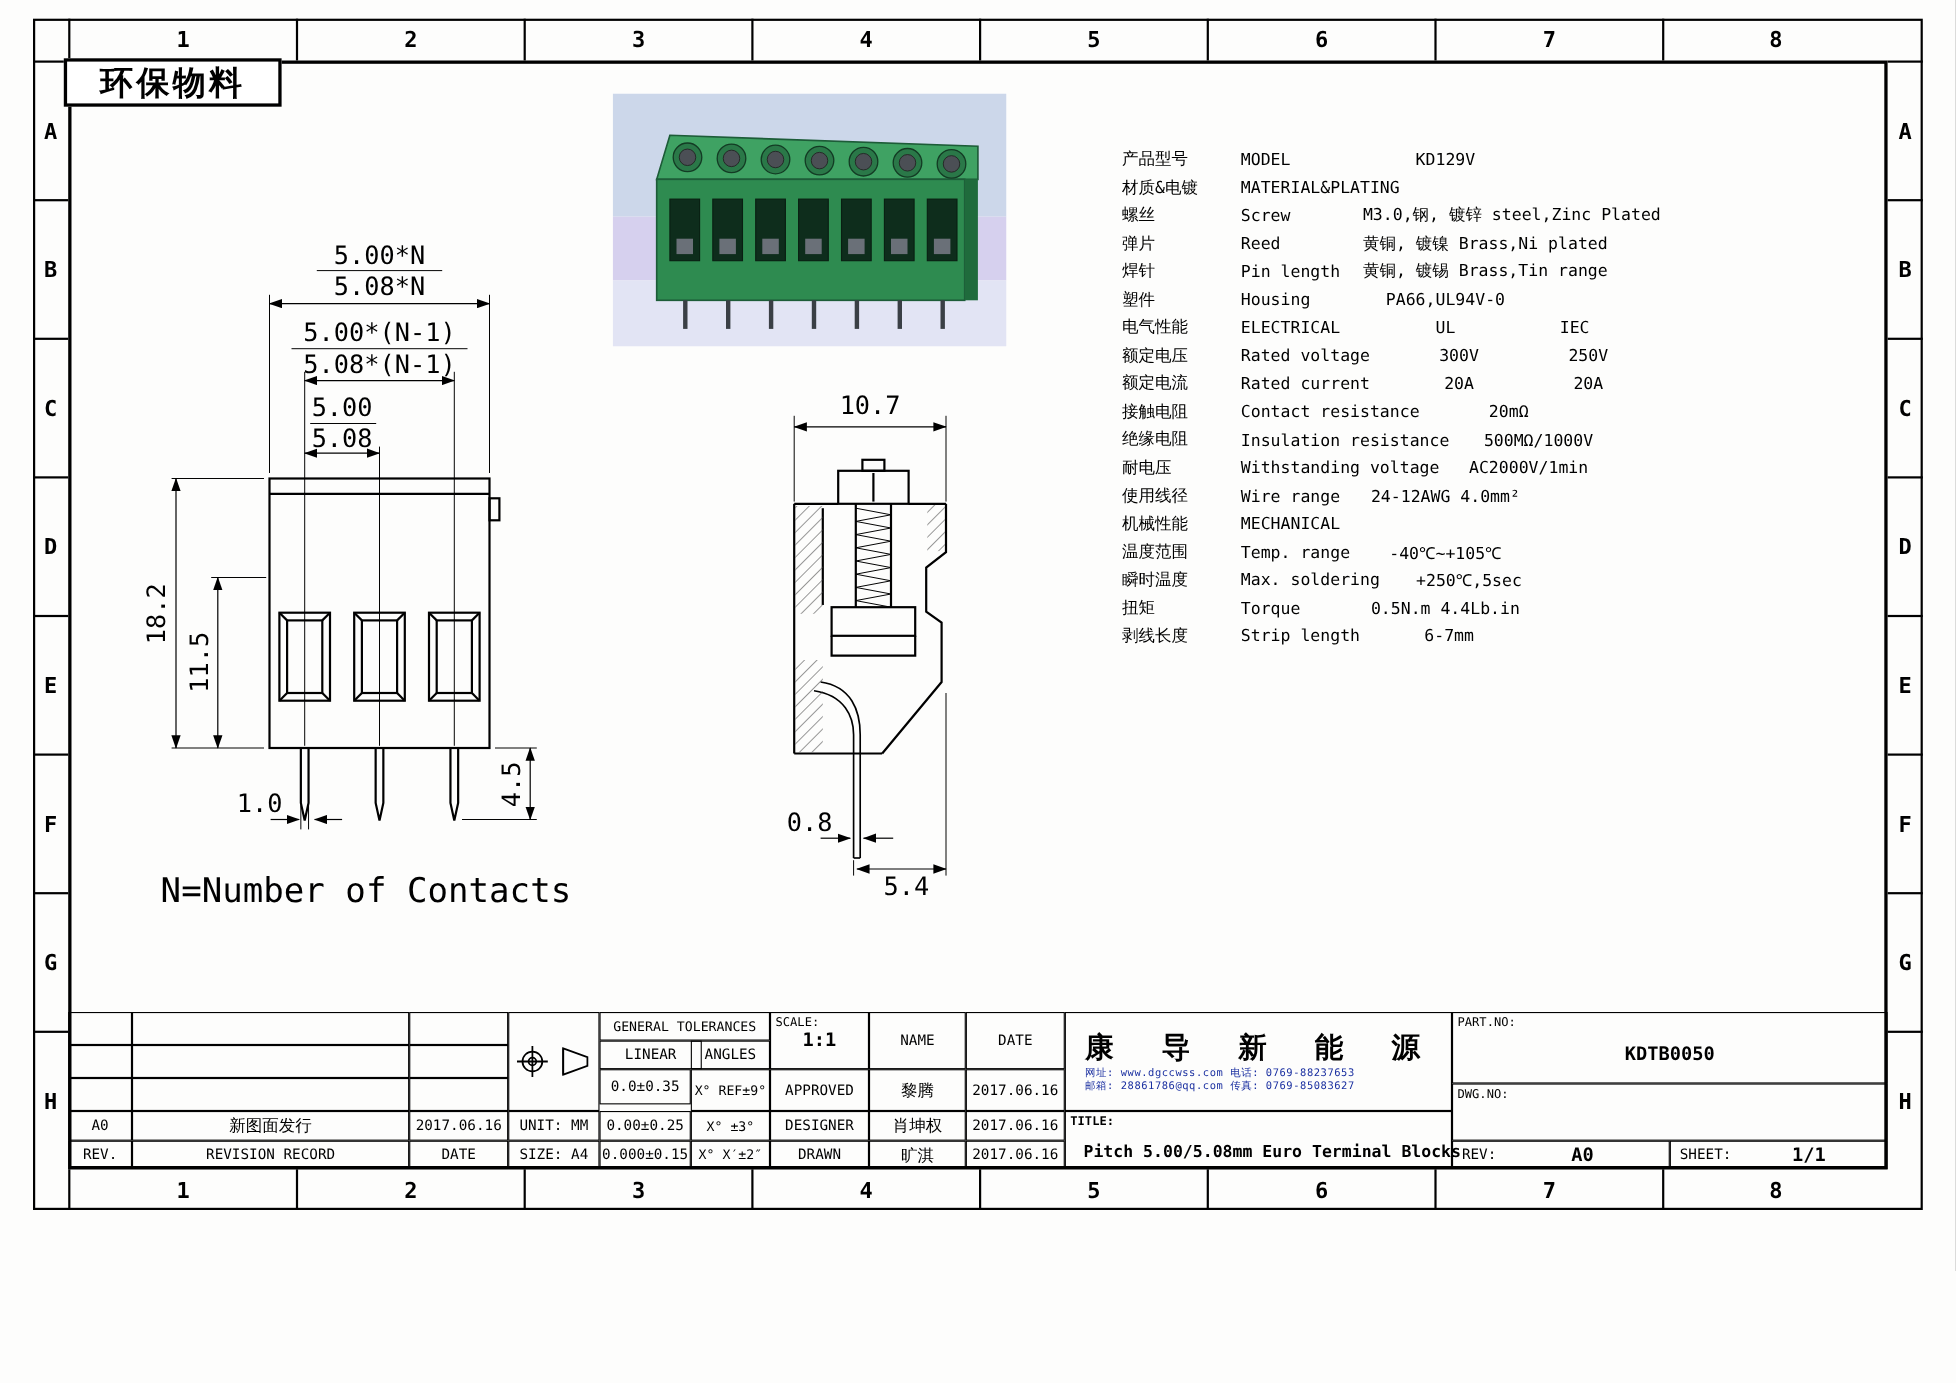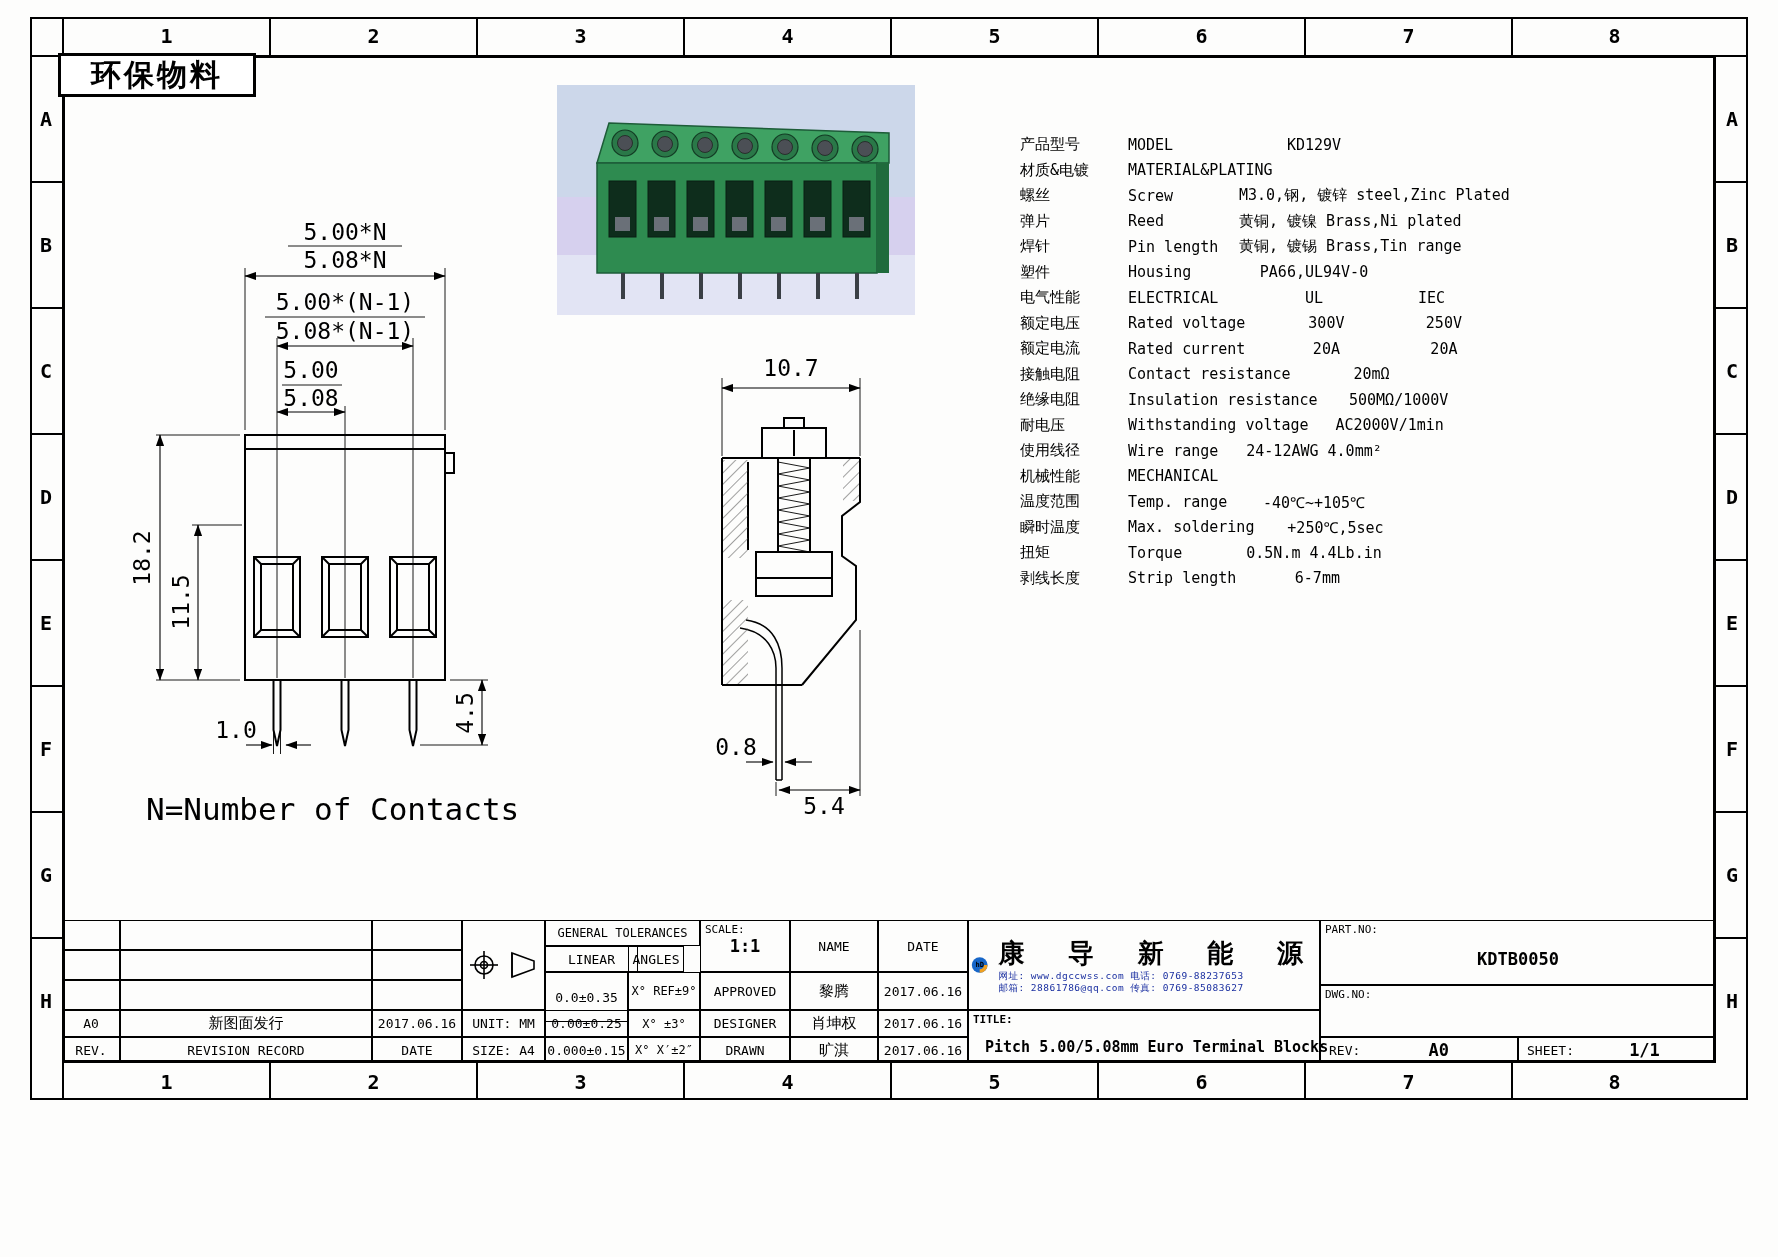--- a/index.html
+++ b/index.html
@@ -22,21 +22,21 @@
   .s-en{min-width:105px;margin-right:6px;flex:none}
   .s-v1{min-width:150px;text-align:center;flex:none}
   .s-v2{min-width:85px;text-align:center;flex:none}
   
   .cell{position:absolute;border:1px solid #000;display:flex;align-items:center;
         justify-content:center;font-size:13px;white-space:nowrap;background:#fff0}
   .cell .lab{position:absolute;left:4px;top:2px;font-size:11px}
   .cell.col{flex-direction:column;justify-content:center}
   .cell.split{justify-content:flex-start;padding-left:8px}
   .cell.split .val{flex:1;text-align:center}
-  .company{justify-content:flex-end;padding:4px 2px;gap:10px}
+  .company{justify-content:flex-end;padding:4px 14px;gap:10px}
   .cinfo{display:flex;flex-direction:column;justify-content:center}
   .cname{font-size:26px;font-weight:600;letter-spacing:14px;line-height:34px}
   .ccontact{font-size:9.5px;color:#1a2fa0;line-height:12px;letter-spacing:.5px}
   .titlecell{align-items:flex-end;justify-content:flex-start;padding:4px 10px 6px 16px;
              font-size:15px;font-weight:bold}
   .bignum{font-size:17px;font-weight:bold}
   
   svg text{font-family:"DejaVu Sans Mono","Liberation Mono",monospace;fill:#000}
   .dimtext{font-size:23px;text-anchor:middle}
   .notetext{font-size:31px}
@@ -474,22 +474,22 @@
         <polygon points="44,11 66,19 66,27 44,35"></polygon>
           <line x1="44" y1="11" x2="44" y2="35"></line>
       </g>
     </svg>
   </div>
   <div class="cell" style="left:462px;top:1010px;width:83px;height:27px">UNIT: MM</div>
   <div class="cell" style="left:462px;top:1037px;width:83px;height:26px">SIZE: A4</div>
 
   <div class="cell" style="left:545px;top:920px;width:155px;height:26px;font-size:12px">GENERAL TOLERANCES</div>
   <div class="cell" style="left:545px;top:946px;width:93px;height:26px">LINEAR</div>
-  <div class="cell" style="left:628px;top:946px;width:56px;height:26px">ANGLES</div>
-  <div class="cell" style="left:545px;top:972px;width:83px;height:50px">0.0±0.35</div>
+  <div class="cell" style="left:628px;top:946px;width:72px;height:26px">ANGLES</div>
+  <div class="cell" style="left:545px;top:972px;width:83px;height:32px">0.0±0.35</div>
   <div class="cell" style="left:628px;top:972px;width:72px;height:38px;font-size:12px">X° REF±9°</div>
   <div class="cell" style="left:545px;top:1010px;width:83px;height:27px">0.00±0.25</div>
   <div class="cell" style="left:628px;top:1010px;width:72px;height:27px;font-size:12px">X° ±3°</div>
   <div class="cell" style="left:545px;top:1037px;width:83px;height:26px">0.000±0.15</div>
   <div class="cell" style="left:628px;top:1037px;width:72px;height:26px;font-size:12px">X° X′±2″</div>
 
   <div class="cell col" style="left:700px;top:920px;width:90px;height:52px">
     <span class="lab">SCALE:</span>
     <span class="bignum" style="">1:1</span>
   </div>

